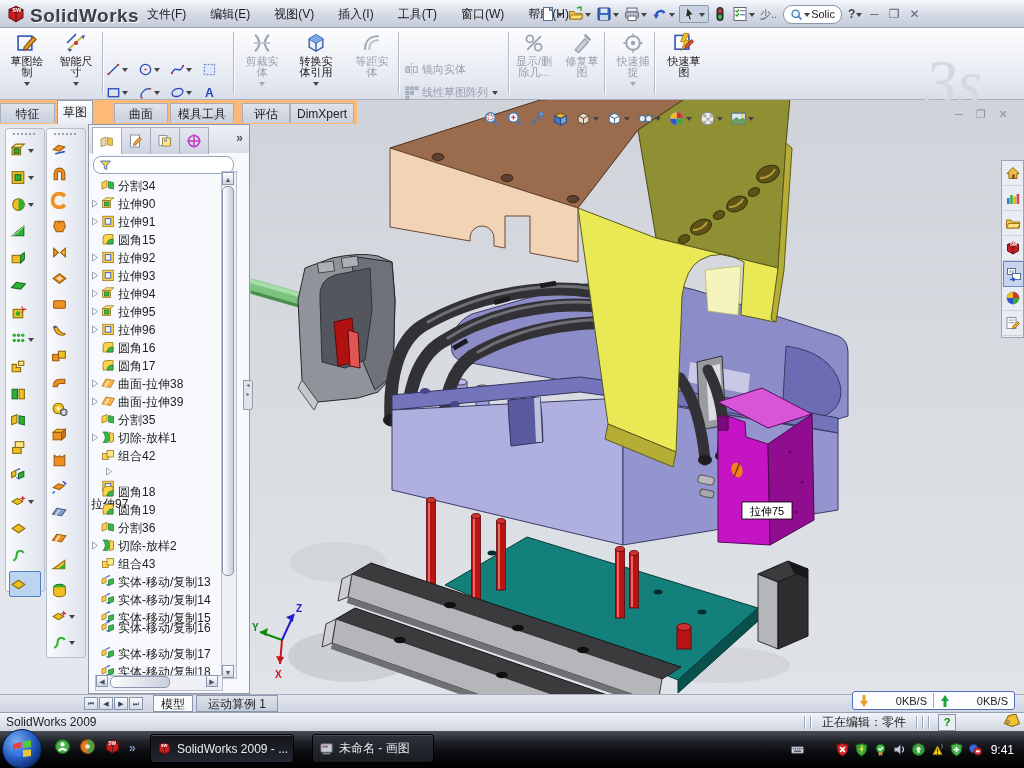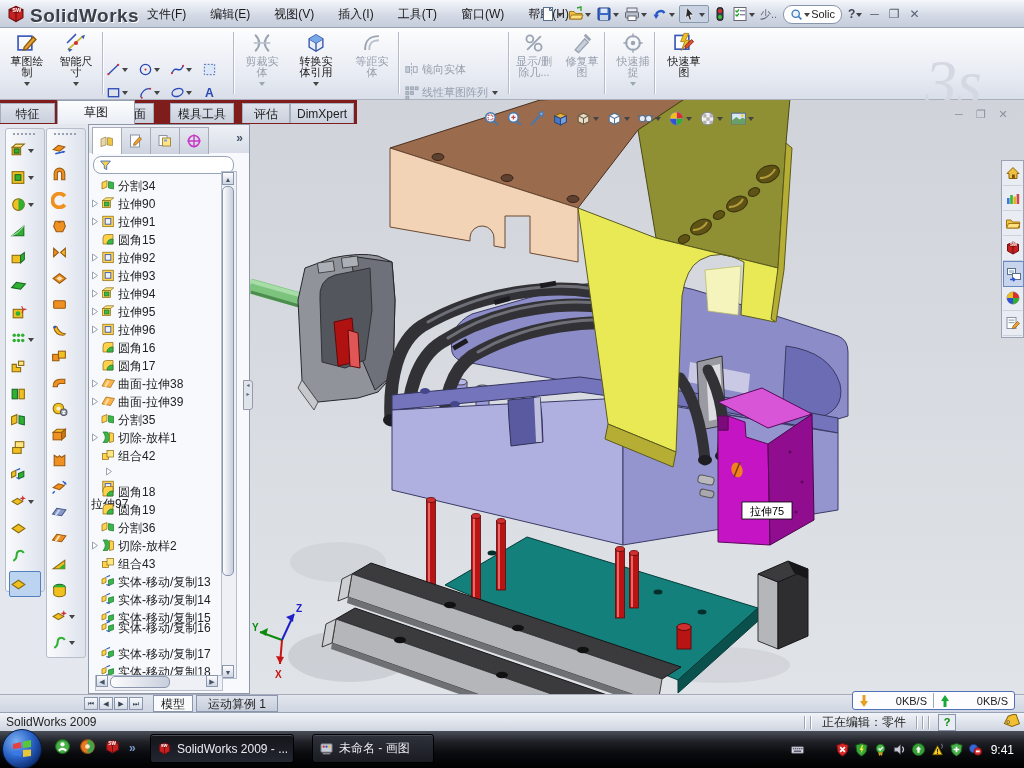--- a/index.html
+++ b/index.html
@@ -21,21 +21,21 @@
 .winctl{color:#5a6172;font-weight:bold;font-size:12px;margin:0 5px}
 #cmdbar{left:0;top:28px;width:1024px;height:72px;background:linear-gradient(#fdfdfe,#e6eaf2 70%,#d9dee9);border-bottom:1px solid #aab0bf;box-sizing:border-box}
 .bigbtn{position:absolute;top:2px;height:66px;text-align:center;font-size:11px;line-height:11px;color:#1a1a1a}
 .bigbtn .ic{height:24px;margin-top:2px}
 .bigbtn.dis{color:#98a0ad}
 .lbl{display:block}
 .vdiv{position:absolute;top:4px;height:62px;width:1px;background:#b4bac8;border-right:1px solid #fdfdfe}
 .gridcell{position:absolute;display:flex;align-items:center;height:20px}
 .rowbtn{position:absolute;display:flex;align-items:center;height:20px;font-size:11px;color:#98a0ad}
 #watermark{position:absolute;left:925px;top:18px;font-family:"Liberation Serif",serif;font-style:italic;font-size:64px;color:#d3d8e2}
-#tabstrip{left:0;top:100px;width:357px;height:24px;background:#7f1d1d;z-index:5}
+#tabstrip{left:0;top:100px;width:357px;height:24px;background:#fdba74;z-index:5}
 .ctab{position:absolute;top:3px;height:20px;background:linear-gradient(#dee3ec,#c9cfdc);border:1px solid #a6adbc;border-bottom:none;text-align:center;font-size:12px;line-height:20px;color:#222;box-sizing:border-box}
 .ctab.active{top:0;height:24px;background:linear-gradient(#fcfdfe,#e9edf4);line-height:23px;border-color:#98a0b0;z-index:2}
 #scene{left:250px;top:100px;z-index:1}
 #leftbg{left:0;top:124px;width:250px;height:570px;background:#e4e7ee;z-index:3}
 .strip{position:absolute;background:linear-gradient(90deg,#fafbfd,#dde2ec);border:1px solid #b6bdcb;border-radius:3px}
 .stripicon{position:absolute;left:4px;width:30px;height:22px;display:flex;align-items:center}
 .gripdots{position:absolute;left:6px;top:3px;width:24px;height:4px;background:radial-gradient(circle,#9aa2b2 1px,transparent 1.2px);background-size:4px 4px}
 #treepanel{left:88px;top:124px;width:162px;height:570px;background:#f7f9fc;border:1px solid #8d97a8;box-sizing:border-box;z-index:4}
 #treetabs{position:absolute;left:0;top:0;width:160px;height:28px;background:linear-gradient(#eef1f6,#d8dde7)}
 .ttab{position:absolute;top:2px;width:28px;height:26px;border:1px solid #aab;border-bottom:none;background:linear-gradient(#e4e8f0,#cdd3df);display:flex;align-items:center;justify-content:center}
@@ -566,22 +566,22 @@
       <div class="vdiv" style="left: 102px;"></div>
       <div class="vdiv" style="left: 233px;"></div>
       <div class="vdiv" style="left: 398px;"></div>
       <div class="vdiv" style="left: 508px;"></div>
       <div class="vdiv" style="left: 604px;"></div>
       <div class="vdiv" style="left: 654px;"></div>
     </div>
 
   <div id="tabstrip" class="abs">
       <div class="ctab" style="left: 0px; width: 55px;">特征</div>
-      <div class="ctab active" style="left: 57px; width: 78px;">草图</div>
-      <div class="ctab" style="left: 114px; width: 40px;">曲面</div>
+      <div class="ctab active" style="left: 57px; width: 36px;">草图</div>
+      <div class="ctab" style="left: 114px; width: 54px;">曲面</div>
       <div class="ctab" style="left: 170px; width: 64px;">模具工具</div>
       <div class="ctab" style="left: 242px; width: 48px;">评估</div>
       <div class="ctab" style="left: 290px; width: 64px;">DimXpert</div>
     </div>
 
   <div id="leftbg" class="abs">
     <div class="strip" id="strip1" style="left:5px;top:4px;width:38px;height:462px">
         <div class="gripdots"></div>
         <div class="stripicon" style="top: 10px;">
           <svg width="17" height="17" viewBox="0 0 16 16">

